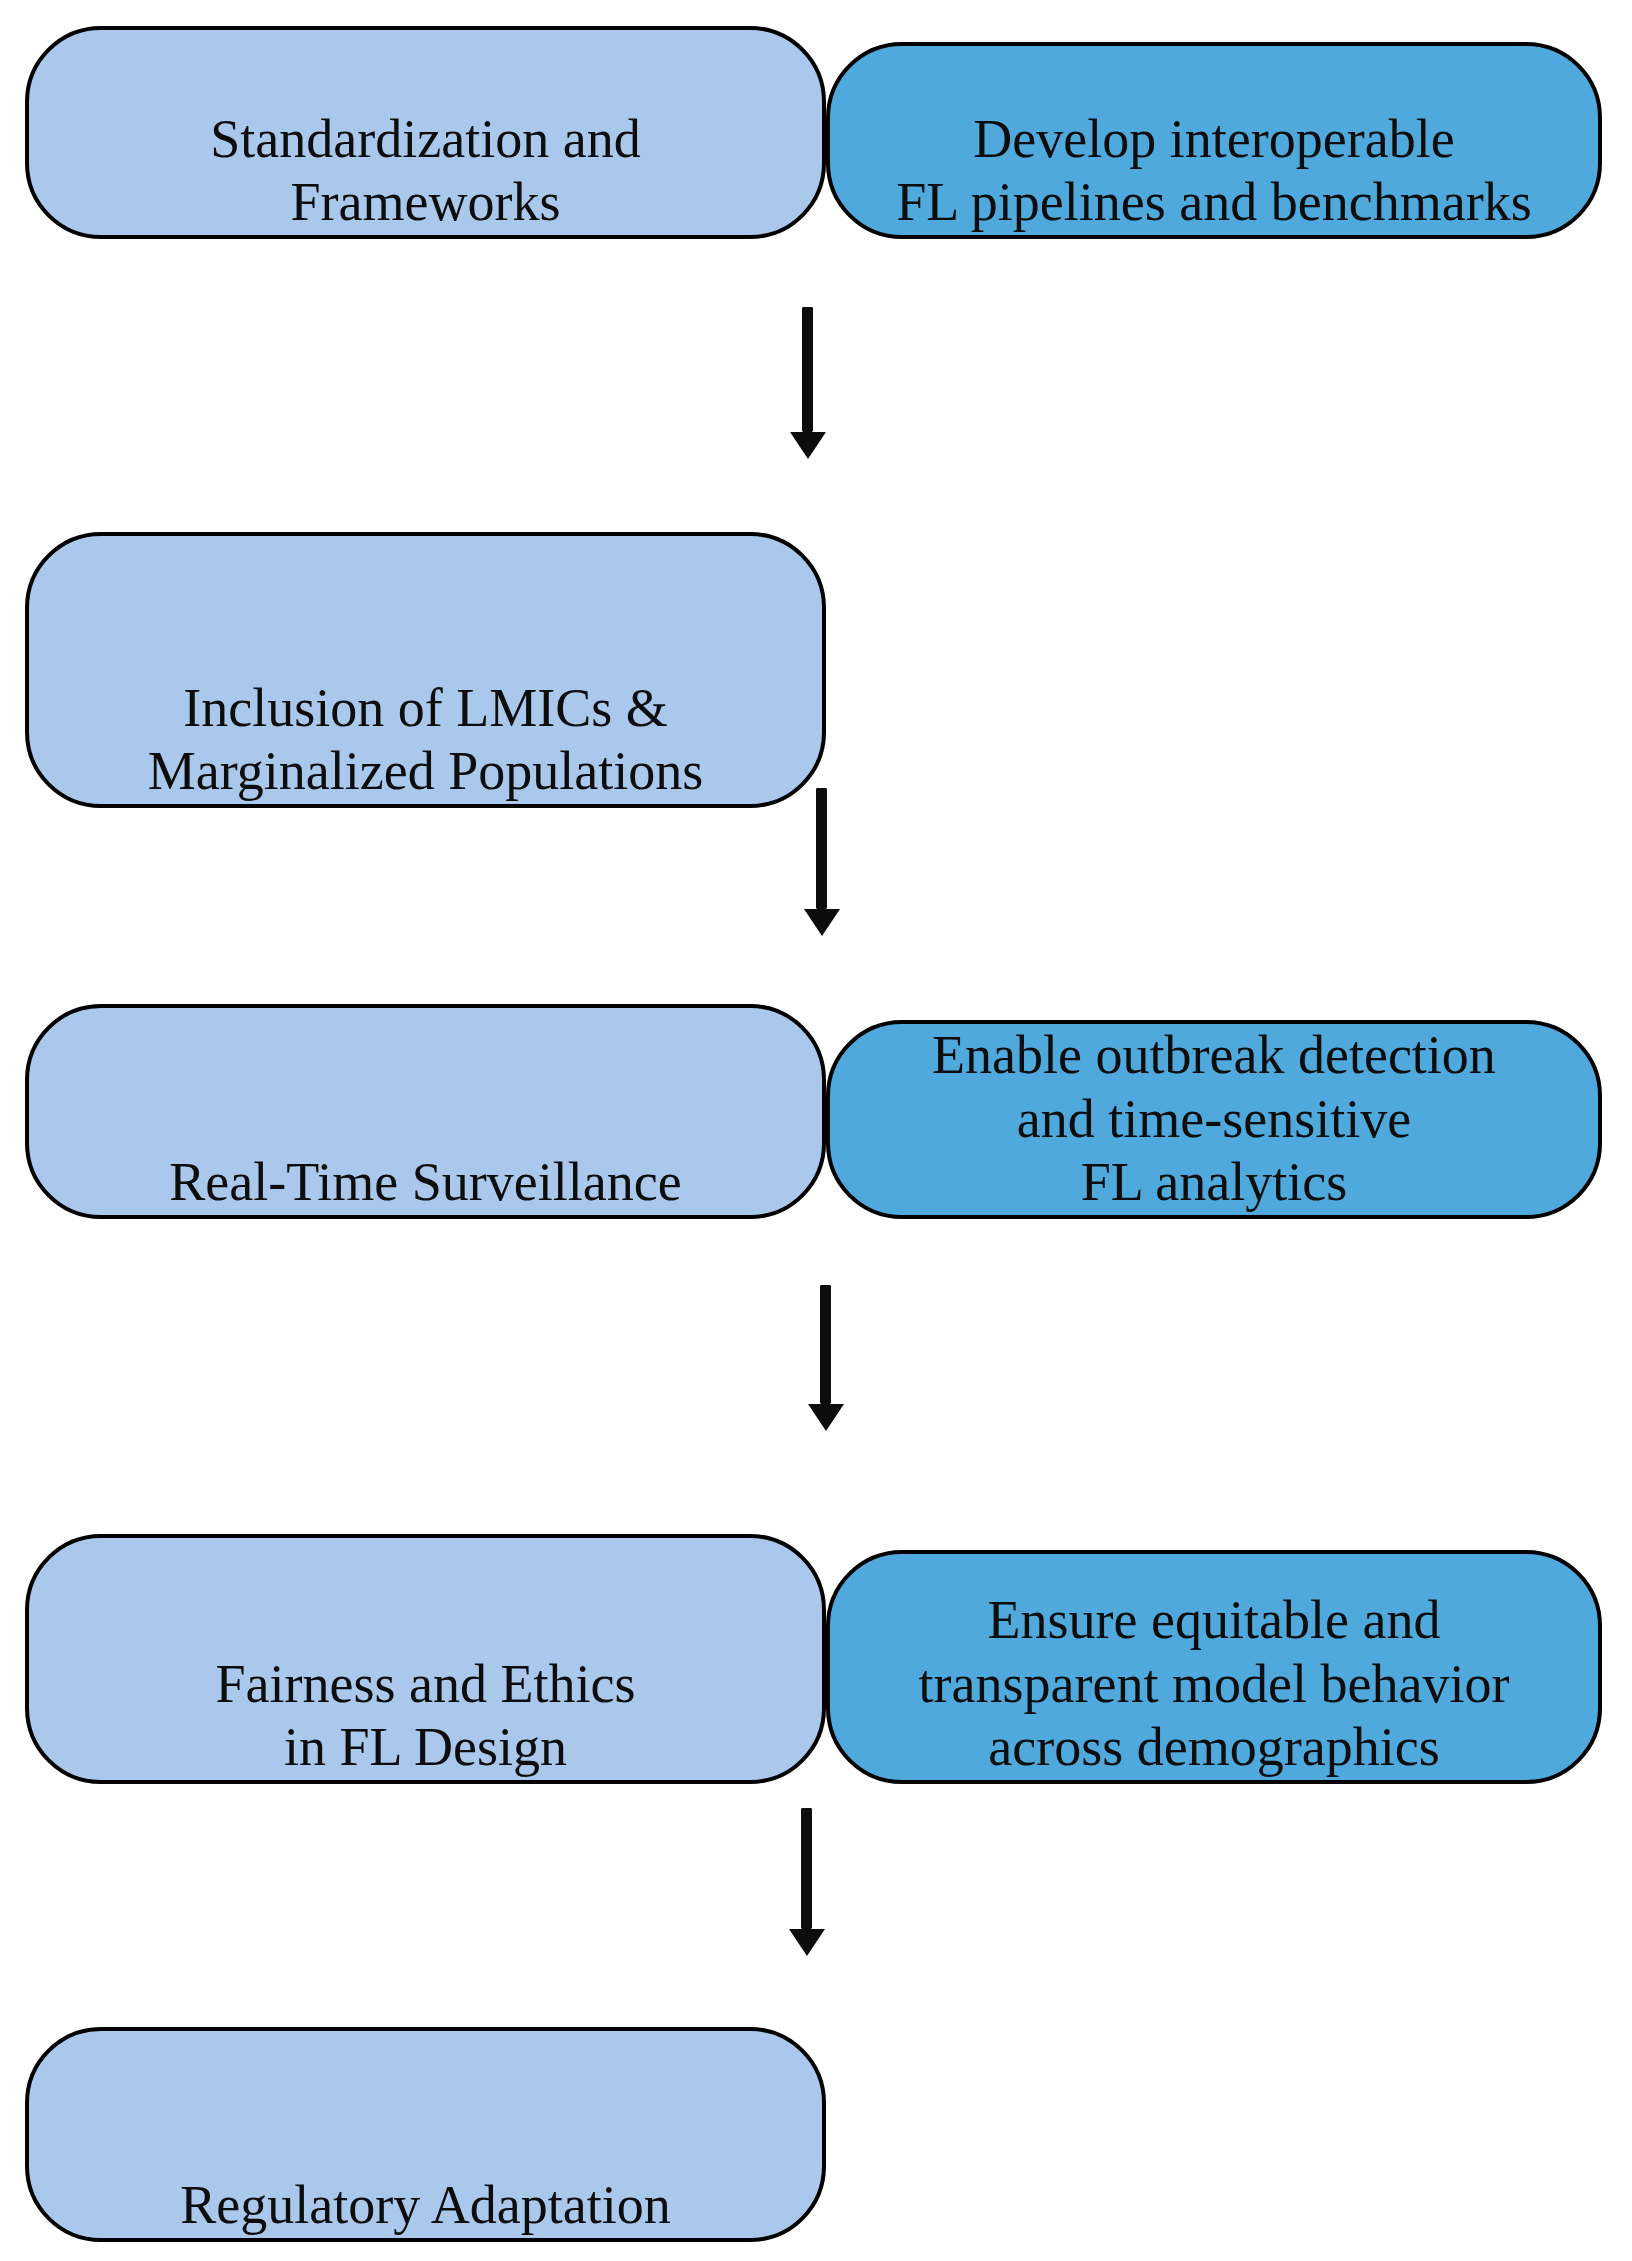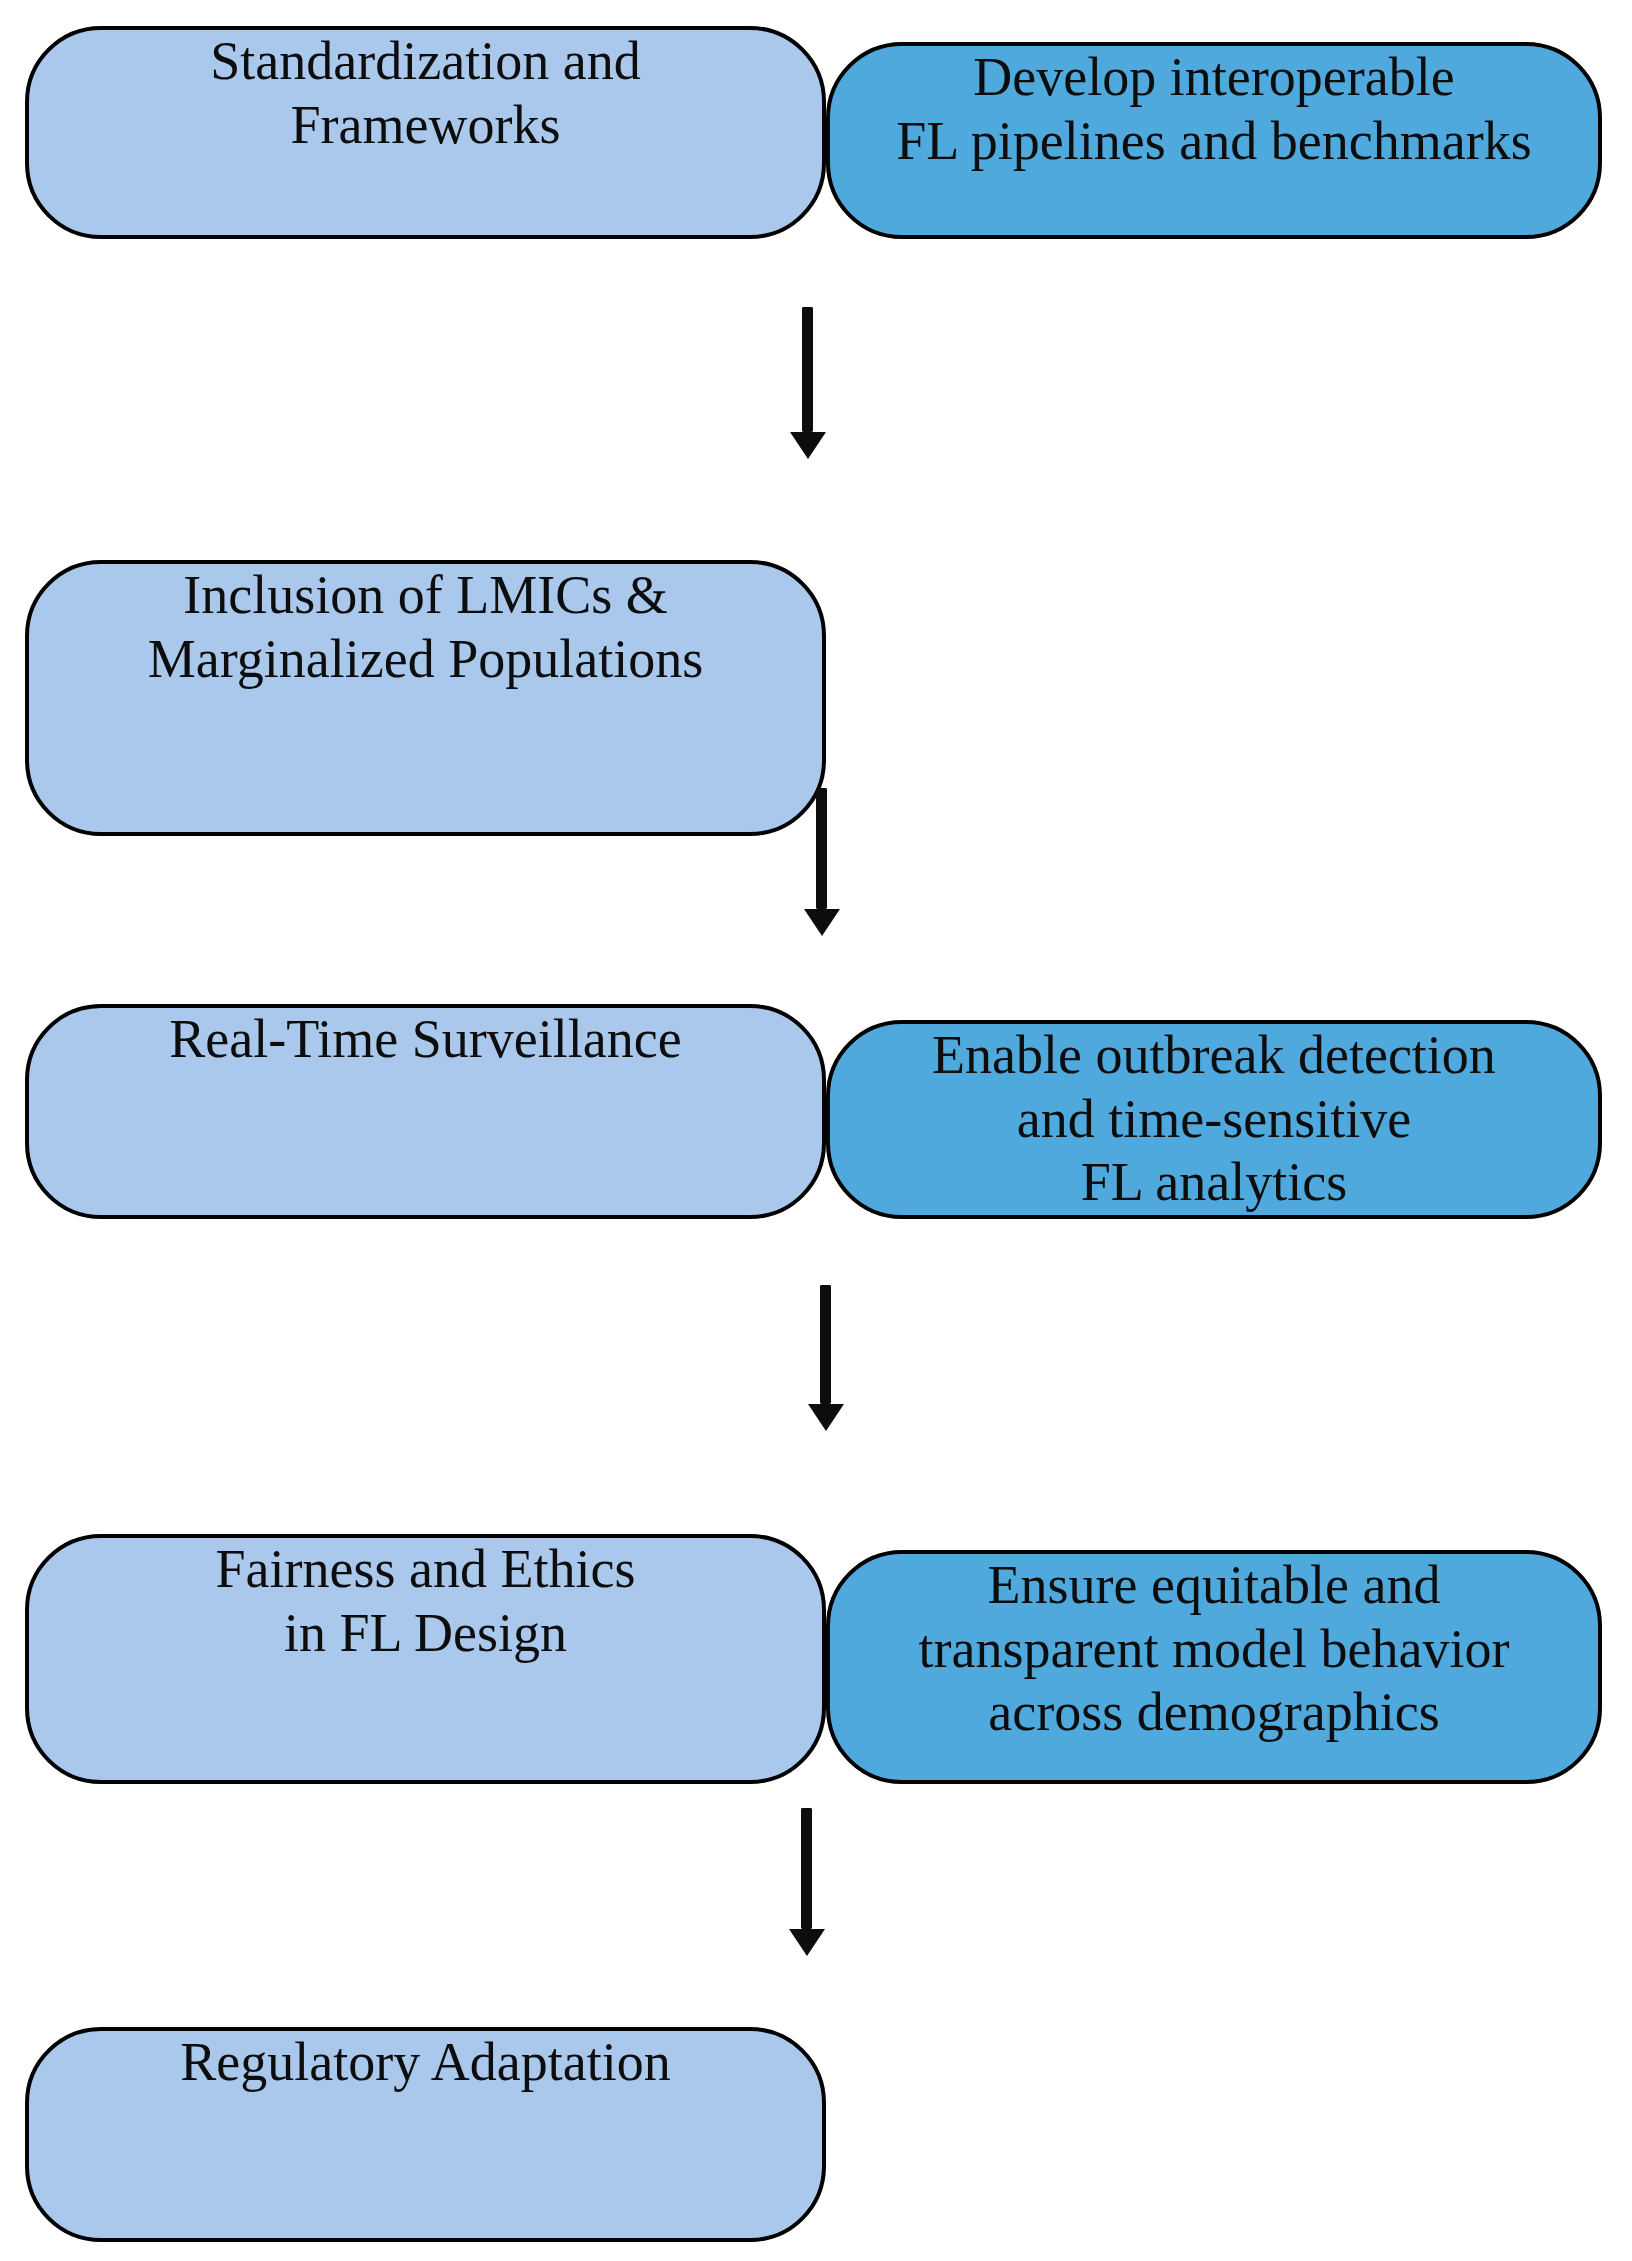--- a/index.html
+++ b/index.html
@@ -17,21 +17,21 @@
     width:1577px;
   }
   .pill{
     position:absolute;
     top:0;
     bottom:0;
     box-sizing:border-box;
     border:4.7px solid #000000;
     border-radius:76px;
     display:flex;
-    align-items:flex-start;
+    align-items:flex-end;
     justify-content:center;
     text-align:center;
   }
   .pill.cat{
     left:0;
     width:801px;
     background:var(--cat-fill,#a9c8ec);
   }
   .pill.act{
     left:801px;
@@ -80,21 +80,21 @@
       <span class="label">Develop interoperable
 FL pipelines and benchmarks</span>
     </div>
   </div>
 
   <div class="arrow" style="left:789px;top:307px;">
     <div class="stem" style="height:125px;"></div>
     <div class="head"></div>
   </div>
 
-  <div class="row" style="top:560px;height:276px;">
+  <div class="row" style="top:532px;height:276px;">
     <div class="pill cat">
       <span class="label">Inclusion of LMICs &amp;
 Marginalized Populations</span>
     </div>
   </div>
 
   <div class="arrow" style="left:803px;top:788px;">
     <div class="stem" style="height:121px;"></div>
     <div class="head"></div>
   </div>

